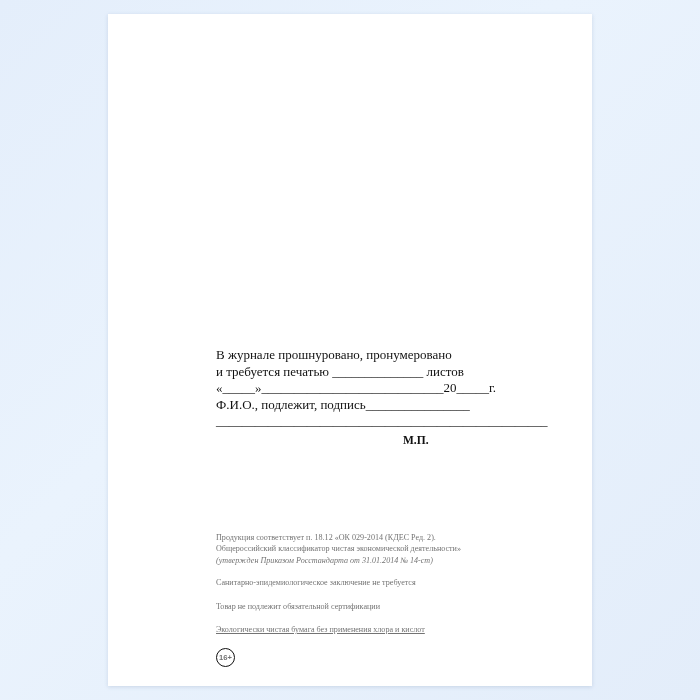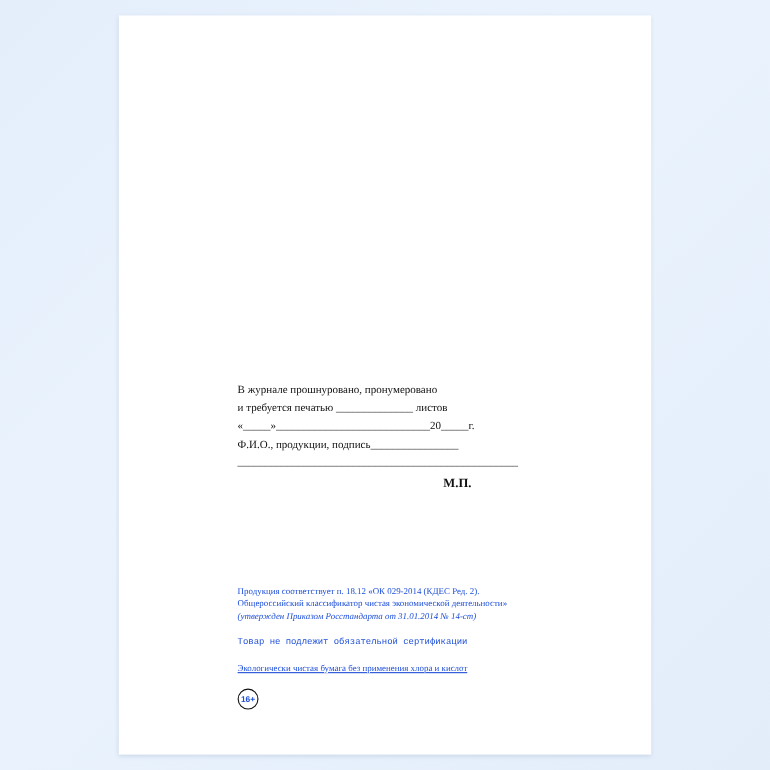--- a/index.html
+++ b/index.html
@@ -27,56 +27,55 @@
     width: 484px;
     height: 672px;
     background: #ffffff;
     box-shadow: 0 1px 4px rgba(90,120,160,0.22);
   }
   .block-center {
     position: absolute;
     left: 108px;
     top: 333px;
     width: 300px;
-    font-size: 10px;
+    font-size: 13px;
     color: #111111;
     line-height: 16.5px;
   }
   .block-center .ln {
     white-space: nowrap;
   }
   .mp {
     position: absolute;
     left: 295px;
     top: 420px;
     font-size: 11.5px;
     color: #111111;
     font-weight: bold;
   }
   .footer {
     position: absolute;
     left: 108px;
     top: 518px;
     width: 340px;
-    color: #1d4ed8;
+    color: #737373;
   }
   .footer .f-line {
     font-size: 8.1px;
     line-height: 11.4px;
     white-space: nowrap;
   }
   .footer .f-line.italic {
     font-style: italic;
   }
   .footer .spaced {
     margin-top: 11px;
   }
   .footer .spaced2 {
     margin-top: 12px;
-    font-family: Liberation Mono, monospace;
   }
   .footer .spaced3 {
     margin-top: 12px;
     text-decoration: underline;
   }
   .age-row {
     display: flex;
     align-items: flex-start;
     margin-top: 13px;
   }
@@ -108,30 +107,31 @@
 <body>
 
 <div class="backdrop"></div>
 
 <div class="page">
 
   <div class="block-center">
     <div class="ln">В журнале прошнуровано, пронумеровано</div>
     <div class="ln">и требуется печатью ______________ листов</div>
     <div class="ln">«_____»____________________________20_____г.</div>
-    <div class="ln">Ф.И.О., продукции, подпись________________</div>
+    <div class="ln">Ф.И.О., подлежит, подпись________________</div>
     <div class="ln">___________________________________________________</div>
   </div>
 
   <div class="mp">М.П.</div>
 
   <div class="footer">
     <div class="f-line">Продукция соответствует п. 18.12 «ОК 029-2014 (КДЕС Ред. 2).</div>
     <div class="f-line">Общероссийский классификатор чистая экономической деятельности»</div>
     <div class="f-line italic">(утвержден Приказом Росстандарта от 31.01.2014 № 14-ст)</div>
+    <div class="f-line spaced">Санитарно-эпидемиологическое заключение не требуется</div>
     <div class="f-line spaced2">Товар не подлежит обязательной сертификации</div>
     <div class="f-line spaced3">Экологически чистая бумага без применения хлора и кислот</div>
 
     <div class="age-row">
       <div class="age-badge">16+</div>
     </div>
   </div>
 
 </div>
 

